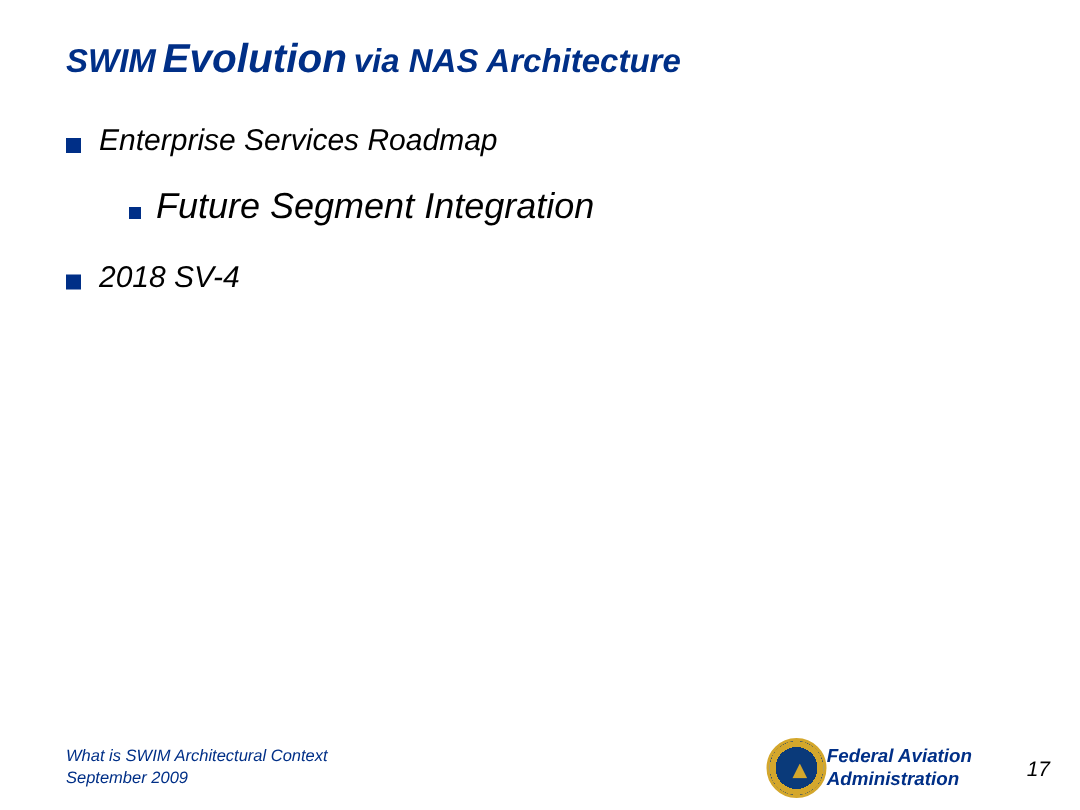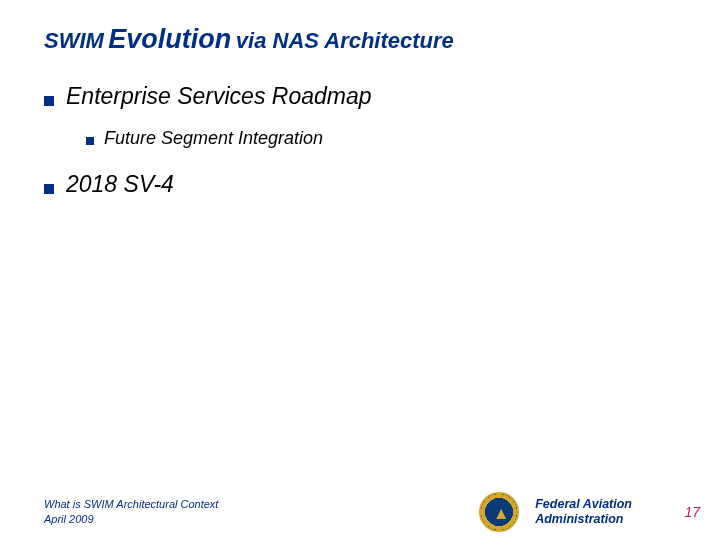--- a/index.html
+++ b/index.html
@@ -27,52 +27,52 @@
   ul.level1 > li > .row { display: flex; align-items: baseline; }
   .bullet1 {
     display: inline-block;
     width: 10px; height: 10px;
     background: #002f87;
     margin-right: 12px;
     flex-shrink: 0;
     position: relative;
     top: 2px;
   }
-  .l1text { font-size: 23px; }
+  .l1text { font-size: 20px; }
   ul.level2 { list-style: none; margin: 18px 0 0 42px; }
   ul.level2 > li { margin-bottom: 20px; }
   ul.level2 > li > .row { display: flex; align-items: baseline; }
   .bullet2 {
     display: inline-block;
     width: 8px; height: 8px;
     background: #002f87;
     margin-right: 10px;
     flex-shrink: 0;
     position: relative;
     top: 1px;
   }
-  .l2text { font-size: 18px; }
+  .l2text { font-size: 24px; }
   .footer {
     position: absolute;
     left: 0; right: 0; bottom: 0;
     height: 56px;
     display: flex;
     align-items: center;
     padding: 0 20px 0 44px;
   }
   .footer-left {
     color: #002f87;
     font-size: 11px;
     line-height: 1.35;
     flex: 1;
   }
   .footer-right {
     display: flex;
     align-items: center;
-    gap: 16px;
+    gap: 0;
   }
   .faa-seal {
     width: 40px; height: 40px;
     border-radius: 50%;
     background: radial-gradient(circle at 50% 50%, #0a3a7a 0 55%, #d4a72c 55% 70%, #0a3a7a 70% 100%);
     border: 2px solid #d4a72c;
     flex-shrink: 0;
     position: relative;
   }
   .faa-seal::after{
@@ -82,21 +82,21 @@
     background:#d4a72c;
     clip-path: polygon(50% 0,100% 100%,0 100%);
   }
   .agency {
     color: #002f87;
     font-weight: bold;
     font-size: 12.5px;
     line-height: 1.2;
   }
   .pagenum {
-    color: #be185d;
+    color: #000000;
     font-size: 14px;
     margin-left: 28px;
     min-width: 24px;
     text-align: right;
   }
 </style>
 </head>
 <body>
 
 <div class="title">
@@ -128,21 +128,21 @@
         <span class="bullet1"></span>
         <span class="l1text">2018 SV-4</span>
       </div>
     </li>
   </ul>
 </div>
 
 <div class="footer">
   <div class="footer-left">
     <div>What is SWIM Architectural Context</div>
-    <div>April 2009</div>
+    <div>September 2009</div>
   </div>
   <div class="footer-right">
     <div class="faa-seal"></div>
     <div class="agency">
       <div>Federal Aviation</div>
       <div>Administration</div>
     </div>
     <div class="pagenum">17</div>
   </div>
 </div>

